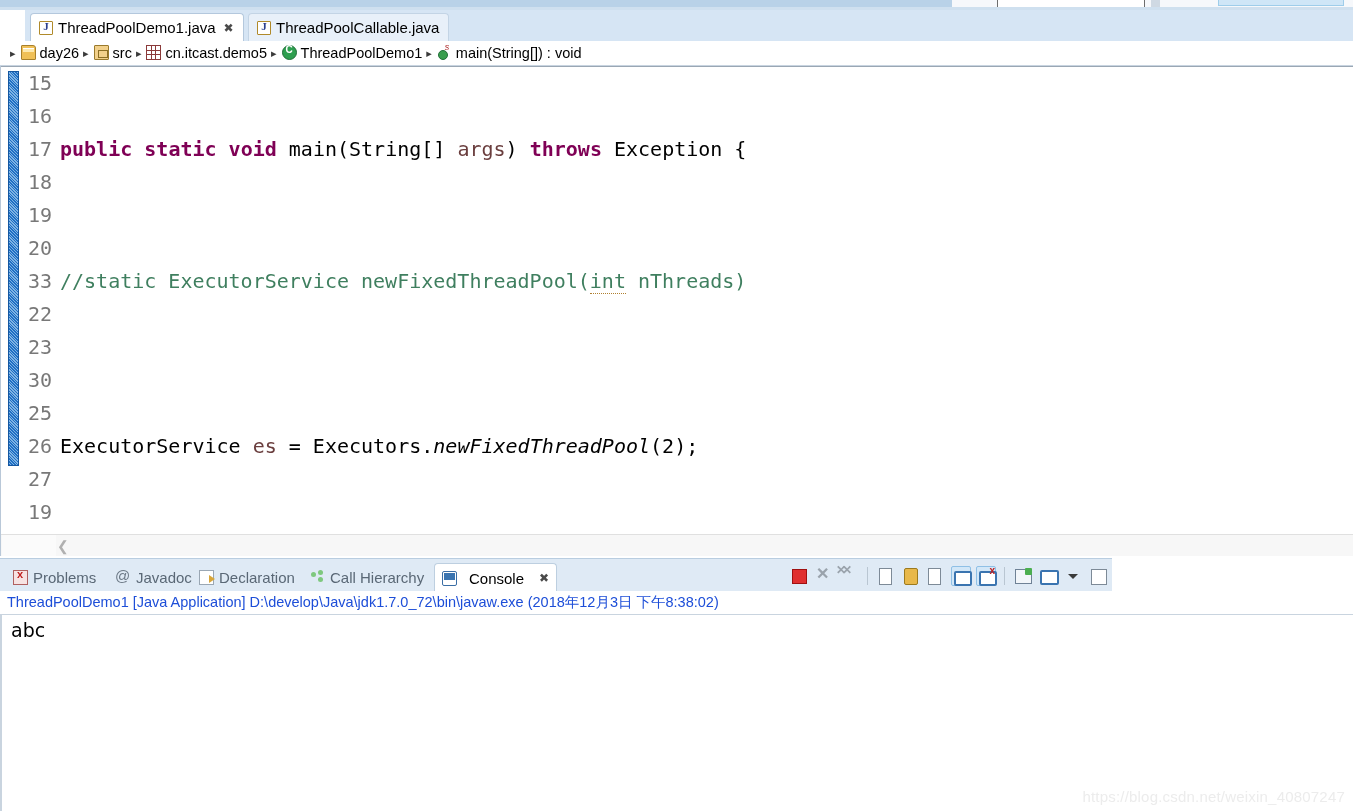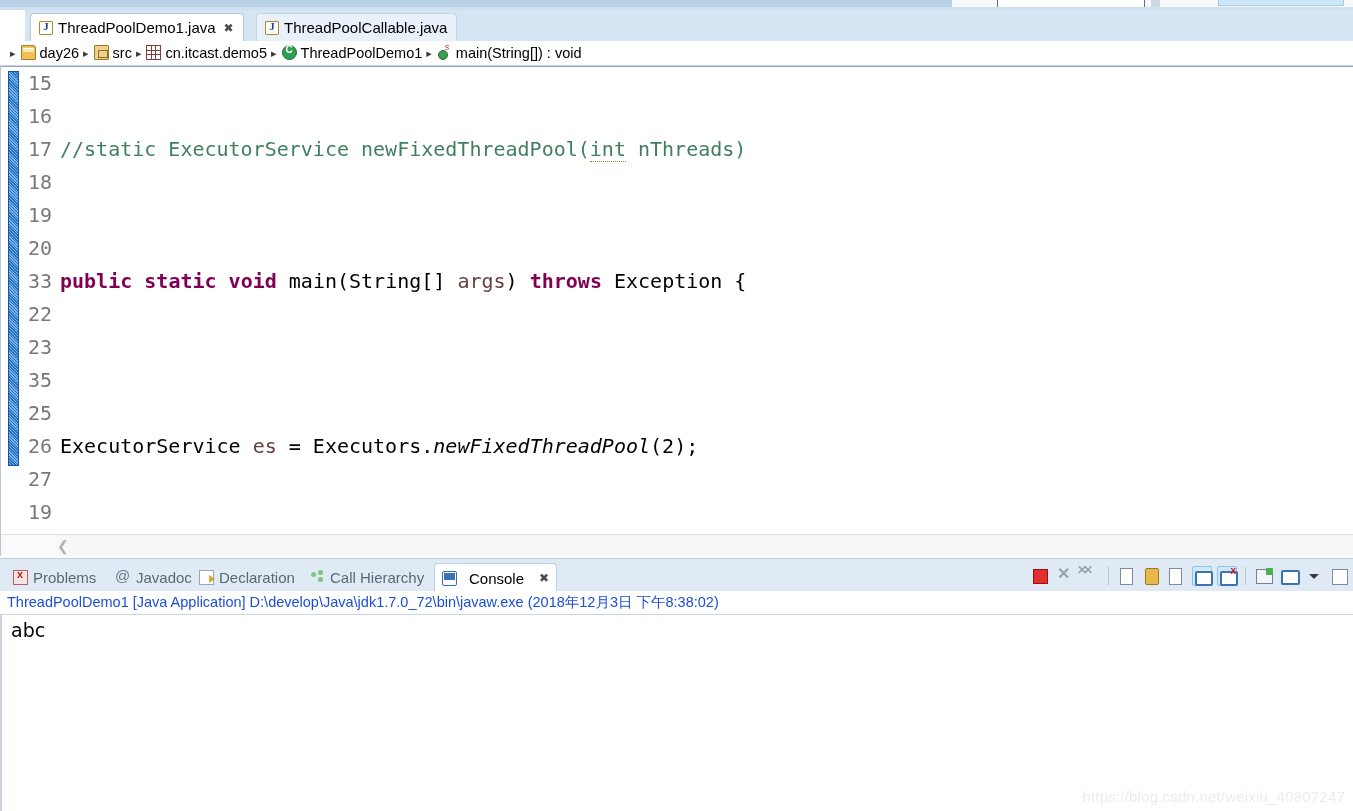--- a/index.html
+++ b/index.html
@@ -56,21 +56,21 @@
     padding: 0 9px 0 8px;
     font-size: 15px; color: #000000;
     border-top-left-radius: 4px; border-top-right-radius: 4px;
   }
   .tab.active {
     left: 5px;
     background: #ffffff;
     border: 1px solid #b4c8dd; border-bottom: none;
   }
   .tab.inactive {
-    left: 231px;
+    left: 223px;
     background: #e8f0f9;
     border: 1px solid #c3d4e5; border-bottom: none;
   }
   .tab-icon {
     width: 14px; height: 14px; flex: 0 0 14px;
     border: 1px solid #b08a2a; background: #ffffff;
     position: relative; border-radius: 1px;
   }
   .tab-icon::after {
     content: "J";
@@ -207,21 +207,21 @@
     position: absolute; right: 0; top: 1px; width: 61px; height: 467px;
     background: #ffffff;
   }
 
   
   .console-panel {
     position: absolute; left: 0; top: 558px; width: 1353px; height: 253px;
     background: #ffffff;
   }
   .cv-tabbar {
-    position: absolute; left: 0; top: 0; width: 1353px; height: 33px;
+    position: absolute; left: 0; top: 0; width: 1112px; height: 33px;
     background: #dfeaf5;
     border-top: 1px solid #b9cde0;
   }
   .cv-tab {
     position: absolute; top: 4px; height: 29px;
     display: flex; align-items: center; gap: 5px;
     padding: 0 7px;
     font-size: 15px; color: #5a6876;
   }
   .cv-tab.on {
@@ -412,31 +412,31 @@
     <div class="linenos">
       <div>15</div>
       <div>16</div>
       <div>17</div>
       <div>18</div>
       <div>19</div>
       <div>20</div>
       <div>33</div>
       <div>22</div>
       <div>23</div>
-      <div>35</div>
+      <div>30</div>
       <div>25</div>
       <div>26</div>
       <div>27</div>
       <div>19</div>
     </div>
 
     <div class="codearea">
+      <div class="cl"><span class="kw">public</span> <span class="kw">static</span> <span class="kw">void</span> <span>main</span><span>(String[] </span><span class="loc">args</span><span>) </span><span class="kw">throws</span><span> Exception {</span></div>
+
       <div class="cl"><span class="cm">//static ExecutorService newFixedThreadPool(</span><span class="cm undl">int</span><span class="cm"> nThreads)</span></div>
-
-      <div class="cl"><span class="kw">public</span> <span class="kw">static</span> <span class="kw">void</span> <span>main</span><span>(String[] </span><span class="loc">args</span><span>) </span><span class="kw">throws</span><span> Exception {</span></div>
 
 
       <div class="cl"><span>ExecutorService </span><span class="loc">es</span><span> = Executors.</span><span class="stc">newFixedThreadPool</span><span>(2);</span></div>
 
       
 
       
 
       
 

